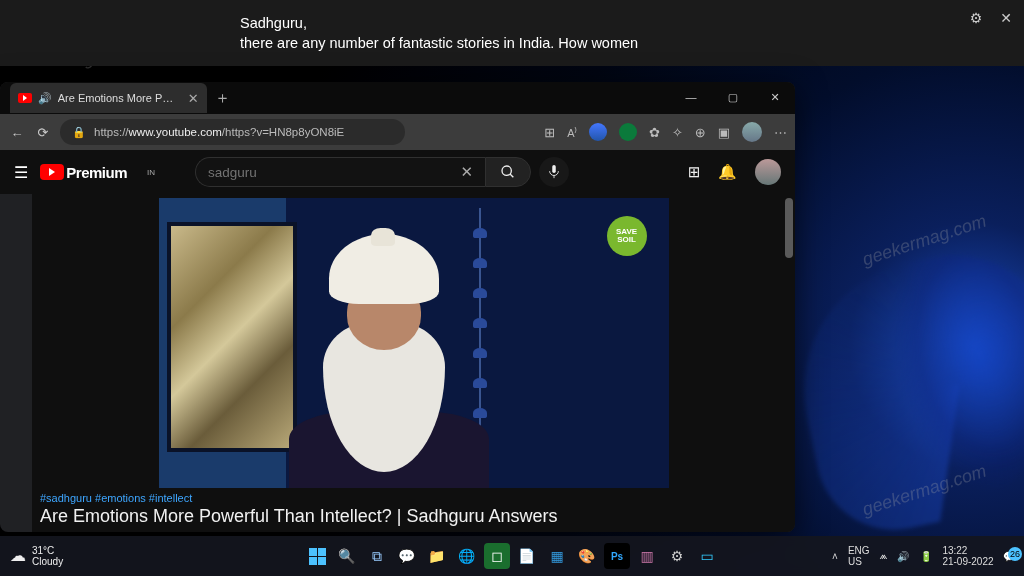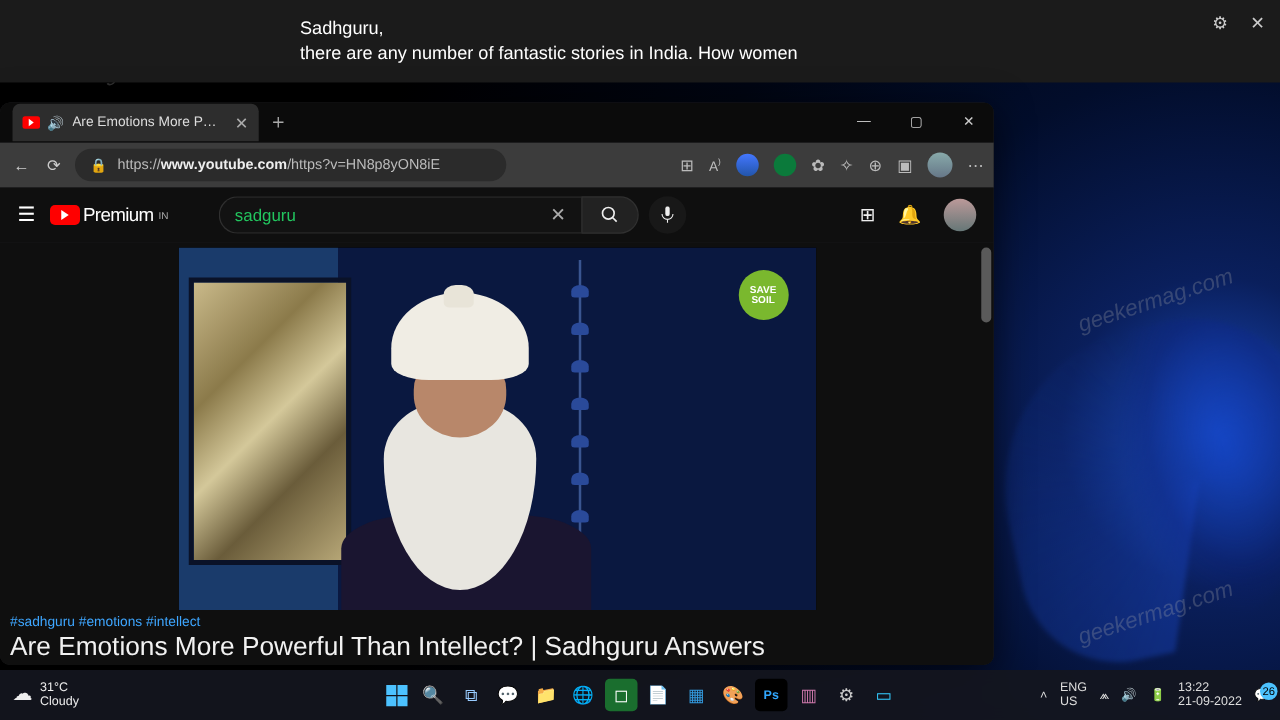--- a/index.html
+++ b/index.html
@@ -45,42 +45,42 @@
 .tab-title { color:#ddd; font-size:11px; white-space:nowrap; overflow:hidden; text-overflow:ellipsis; max-width:120px; }
 .tab-close { color:#aaa; font-size:13px; margin-left:4px; }
 .newtab { color:#aaa; margin-left:8px; font-size:16px; line-height:1; }
 .winctrl { position:absolute; right:6px; top:0; height:30px; display:flex; align-items:center; gap:14px; color:#ccc; font-size:11px; }
 .winctrl span { width:28px; text-align:center; }
 
 .addrbar { height: 36px; background:#3c3c3c; display:flex; align-items:center; padding:0 8px; gap:8px; }
 .addrbar .ic { color:#ccc; font-size:13px; width:18px; text-align:center; }
 .url-box { flex:0 0 auto; display:flex; align-items:center; gap:6px; background:#2b2b2b; height:26px; border-radius:14px; padding:0 10px; width:345px; }
 .url-text { color:#bbb; font-size:11.5px; white-space:nowrap; overflow:hidden; }
-.url-text b { color:#eee; font-weight:700; }
+.url-text b { color:#eee; font-weight:400; }
 .addr-right { margin-left:auto; display:flex; align-items:center; gap:12px; color:#bbb; font-size:13px; }
 .addr-right .dot { width:18px; height:18px; border-radius:50%; display:inline-block; }
 .prof { background:#555; border-radius:50%; width:20px; height:20px; background:linear-gradient(#8aa,#678); }
 
 .yt-header { height:44px; background:#0f0f0f; display:flex; align-items:center; padding:0 14px; gap:12px; }
 .hamb { color:#fff; font-size:16px; }
 .yt-logo { display:flex; align-items:center; gap:2px; }
 .yt-logo .m { width:24px; height:16px; background:#f00; border-radius:4px; position:relative; }
 .yt-logo .m::after{content:"";position:absolute;left:9px;top:4px;border-left:6px solid #fff;border-top:4px solid transparent;border-bottom:4px solid transparent;}
-.yt-logo .t { color:#fff; font-weight:400; font-size:15px; letter-spacing:-0.5px; }
-.yt-logo sup { color:#aaa; font-size:8px; margin-left:2px; }
+.yt-logo .t { color:#fff; font-weight:700; font-size:15px; letter-spacing:-0.5px; }
+.yt-logo sup { color:#aaa; font-size:8px; margin-left:18px; }
 .search-wrap { display:flex; align-items:center; margin-left:28px; }
 .search-box { width:290px; height:30px; background:#121212; border:1px solid #303030; border-right:none; border-radius:16px 0 0 16px; display:flex; align-items:center; padding:0 12px; }
-.search-box input { background:transparent; border:none; outline:none; color:#22c55e; font-size:13.5px; width:100%; }
+.search-box input { background:transparent; border:none; outline:none; color:#737373; font-size:13.5px; width:100%; }
 .search-clear { color:#aaa; font-size:15px; margin-left:auto; }
 .search-btn { width:46px; height:30px; background:#222; border:1px solid #303030; border-radius:0 16px 16px 0; display:flex; align-items:center; justify-content:center; color:#eee; font-size:13px; }
 .mic { width:30px; height:30px; border-radius:50%; background:#181818; color:#eee; display:flex; align-items:center; justify-content:center; margin-left:8px; font-size:13px; }
 .yt-right { margin-left:auto; display:flex; align-items:center; gap:18px; color:#eee; font-size:15px; }
 .avatar { width:26px; height:26px; border-radius:50%; background:linear-gradient(#b99,#677); }
 
-.content { position:relative; height:338px; background:#0f0f0f; overflow:hidden; }
+.content { position:relative; height:338px; background:#0f0f0f; overflow:hidden;margin-left:32px; }
 .scroll-thumb { position:absolute; right:2px; top:4px; width:8px; height:60px; background:#5a5a5a; border-radius:4px; }
 
 .video { position:relative; margin:4px auto 0; width:510px; height:290px; background:#000; overflow:hidden; }
 .video-bg { position:absolute; inset:0; background:linear-gradient(90deg,#1a3b6b 0%, #1a3b6b 25%, #0a1840 25%, #0a1840 100%); }
 .painting { position:absolute; left:8px; top:24px; width:130px; height:230px; background:linear-gradient(135deg,#c9b98a 0%, #8b7a4a 30%, #d4c89a 50%, #6a5c3a 70%, #b8a878 100%); border:4px solid #0a1228; }
 .soil-badge { position:absolute; right:22px; top:18px; width:40px; height:40px; border-radius:50%; background:#7ab82e; display:flex; flex-direction:column; align-items:center; justify-content:center; color:#fff; font-size:8px; font-weight:700; line-height:1; }
 .bells { position:absolute; left:310px; top:10px; width:22px; height:280px; }
 .bells::before { content:""; position:absolute; left:10px; top:0; width:2px; height:100%; background:#3a5590; }
 .bell { position:absolute; left:4px; width:14px; height:10px; background:#2a4a9a; border-radius:50% 50% 20% 20%; }
 
@@ -89,21 +89,21 @@
 .turban::after{content:"";position:absolute;left:42px;top:-6px;width:24px;height:18px;background:#e8e4d8;border-radius:40% 40% 20% 20%;}
 .face { position:absolute; left:58px; top:48px; width:74px; height:68px; background:#b8876a; border-radius:44% 44% 50% 50%; }
 .beard { position:absolute; left:34px; top:88px; width:122px; height:150px; background:#e8e6e0; border-radius:40% 40% 50% 50% / 30% 30% 70% 70%; }
 .beard::before{content:"";position:absolute;left:34px;top:-12px;width:54px;height:26px;background:#e8e6e0;border-radius:40%;}
 .robe { position:absolute; left:0; top:178px; width:200px; height:90px; background:#1a1530; border-radius:30% 30% 0 0; }
 .beads { position:absolute; left:74px; top:186px; width:60px; height:40px; border:3px dotted #d4a82c; border-top:none; border-radius:0 0 40px 40px; }
 
 .vcap { position:absolute; bottom:6px; left:50%; transform:translateX(-50%); background:rgba(0,0,0,0.75); color:#fff; font-size:9px; padding:3px 6px; text-align:center; white-space:pre-line; line-height:1.3; }
 
 .hashtags { color:#3ea6ff; font-size:11px; padding:4px 8px 2px; }
-.vtitle { color:#f1f1f1; font-size:21px; font-weight:500; padding:0 8px 4px; white-space:nowrap; overflow:hidden; }
+.vtitle { color:#f1f1f1; font-size:18px; font-weight:500; padding:0 8px 4px; white-space:nowrap; overflow:hidden; }
 
 
 .taskbar { position:absolute; left:0; right:0; bottom:0; height:40px; background:rgba(20,22,30,0.92); backdrop-filter:blur(6px); display:flex; align-items:center; }
 .tb-left { display:flex; align-items:center; gap:6px; padding-left:10px; color:#eee; font-size:10px; line-height:1.1; }
 .weather-ic { font-size:16px; }
 .tb-center { position:absolute; left:50%; transform:translateX(-50%); display:flex; align-items:center; gap:4px; }
 .tb-ic { width:26px; height:26px; border-radius:4px; display:flex; align-items:center; justify-content:center; font-size:14px; }
 .win-ic { display:grid; grid-template-columns:8px 8px; grid-template-rows:8px 8px; gap:1px; }
 .win-ic span { background:#4cc2ff; }
 .tb-right { margin-left:auto; display:flex; align-items:center; gap:10px; padding-right:8px; color:#ddd; font-size:10px; }

